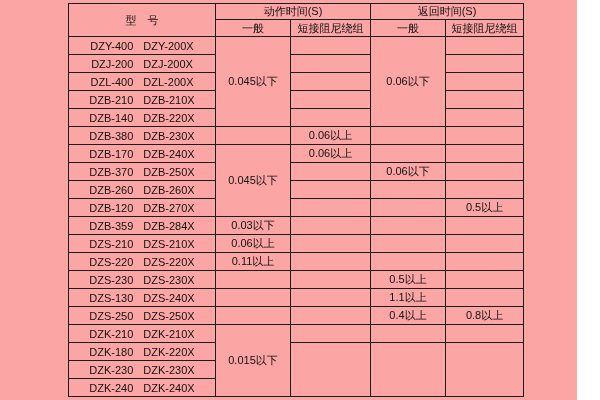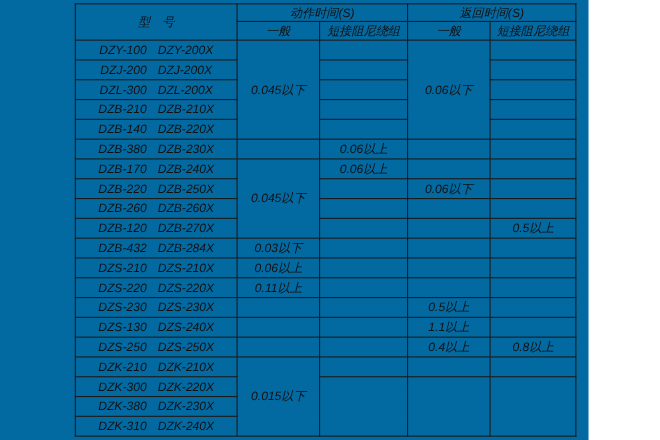--- a/index.html
+++ b/index.html
@@ -6,25 +6,24 @@
     margin: 0;
     padding: 0;
     background: #ffffff;
     width: 600px;
     height: 400px;
     font-family: "Liberation Sans", "DejaVu Sans", sans-serif;
     color: #111111;
   }
   .canvas {
     position: relative;
-    width: 535px;
+    width: 577px;
     height: 400px;
-    background: #0369a1;
+    background: #fca5a5;
     overflow: hidden;
-    font-style: italic;
   }
   table.spec {
     position: absolute;
     left: 68px;
     top: 3px;
     width: 455px;
     height: 392px;
     border-collapse: collapse;
     table-layout: fixed;
     font-size: 11px;
@@ -63,33 +62,33 @@
       </tr>
       <tr class="h2">
         <th>一般</th>
         <th>短接阻尼绕组</th>
         <th>一般</th>
         <th>短接阻尼绕组</th>
       </tr>
     </thead>
     <tbody>
       <tr>
-        <td class="model"><span>DZY-100</span><span>DZY-200X</span></td>
+        <td class="model"><span>DZY-400</span><span>DZY-200X</span></td>
         <td rowspan="5">0.045以下</td>
         <td></td>
         <td rowspan="5">0.06以下</td>
         <td></td>
       </tr>
       <tr>
         <td class="model"><span>DZJ-200</span><span>DZJ-200X</span></td>
         <td></td>
         <td></td>
       </tr>
       <tr>
-        <td class="model"><span>DZL-300</span><span>DZL-200X</span></td>
+        <td class="model"><span>DZL-400</span><span>DZL-200X</span></td>
         <td></td>
         <td></td>
       </tr>
       <tr>
         <td class="model"><span>DZB-210</span><span>DZB-210X</span></td>
         <td></td>
         <td></td>
       </tr>
       <tr>
         <td class="model"><span>DZB-140</span><span>DZB-220X</span></td>
@@ -104,39 +103,39 @@
         <td></td>
       </tr>
       <tr>
         <td class="model"><span>DZB-170</span><span>DZB-240X</span></td>
         <td rowspan="4">0.045以下</td>
         <td>0.06以上</td>
         <td></td>
         <td></td>
       </tr>
       <tr>
-        <td class="model"><span>DZB-220</span><span>DZB-250X</span></td>
+        <td class="model"><span>DZB-370</span><span>DZB-250X</span></td>
         <td></td>
         <td>0.06以下</td>
         <td></td>
       </tr>
       <tr>
         <td class="model"><span>DZB-260</span><span>DZB-260X</span></td>
         <td></td>
         <td></td>
         <td></td>
       </tr>
       <tr>
         <td class="model"><span>DZB-120</span><span>DZB-270X</span></td>
         <td></td>
         <td></td>
         <td>0.5以上</td>
       </tr>
       <tr>
-        <td class="model"><span>DZB-432</span><span>DZB-284X</span></td>
+        <td class="model"><span>DZB-359</span><span>DZB-284X</span></td>
         <td>0.03以下</td>
         <td></td>
         <td></td>
         <td></td>
       </tr>
       <tr>
         <td class="model"><span>DZS-210</span><span>DZS-210X</span></td>
         <td>0.06以上</td>
         <td></td>
         <td></td>
@@ -171,26 +170,26 @@
         <td>0.8以上</td>
       </tr>
       <tr>
         <td class="model"><span>DZK-210</span><span>DZK-210X</span></td>
         <td rowspan="4">0.015以下</td>
         <td></td>
         <td></td>
         <td></td>
       </tr>
       <tr>
-        <td class="model"><span>DZK-300</span><span>DZK-220X</span></td>
+        <td class="model"><span>DZK-180</span><span>DZK-220X</span></td>
         <td rowspan="3"></td>
         <td rowspan="3"></td>
         <td rowspan="3"></td>
       </tr>
       <tr>
-        <td class="model"><span>DZK-380</span><span>DZK-230X</span></td>
+        <td class="model"><span>DZK-230</span><span>DZK-230X</span></td>
       </tr>
       <tr>
-        <td class="model"><span>DZK-310</span><span>DZK-240X</span></td>
+        <td class="model"><span>DZK-240</span><span>DZK-240X</span></td>
       </tr>
     </tbody>
   </table>
 </div>
 
 </body></html>

